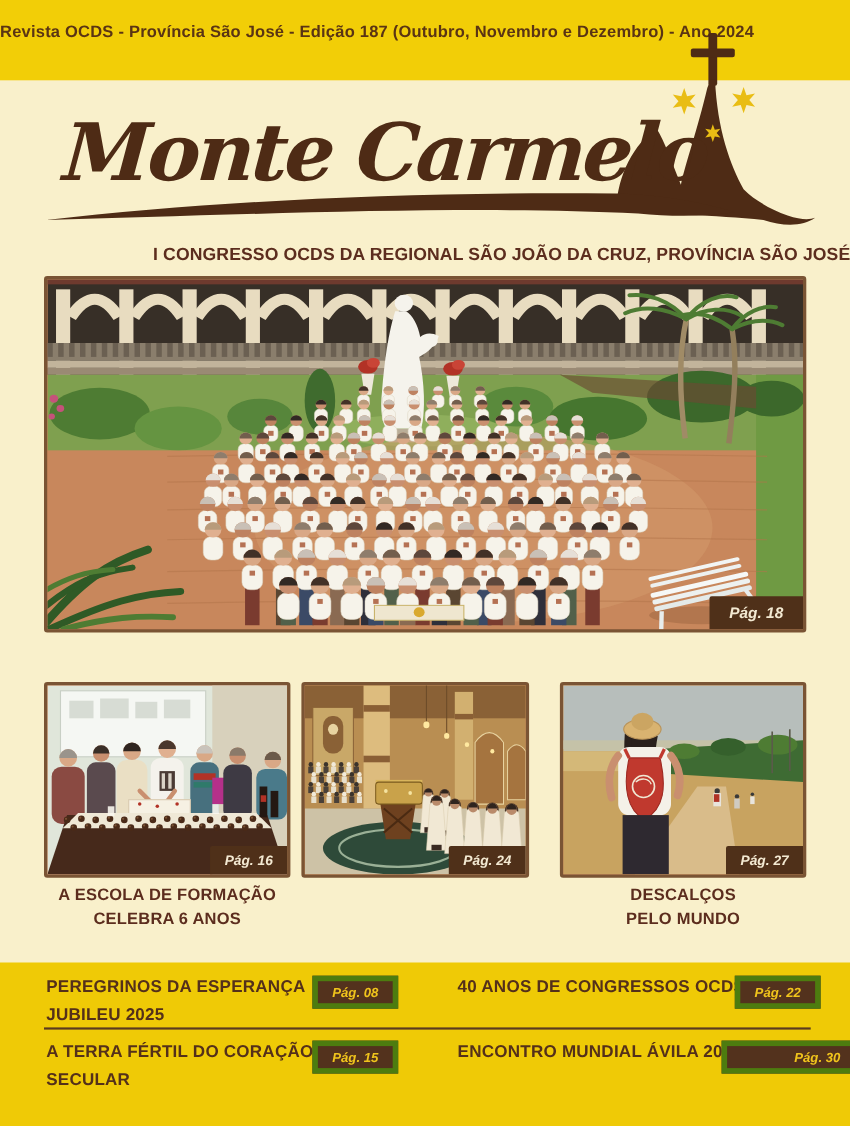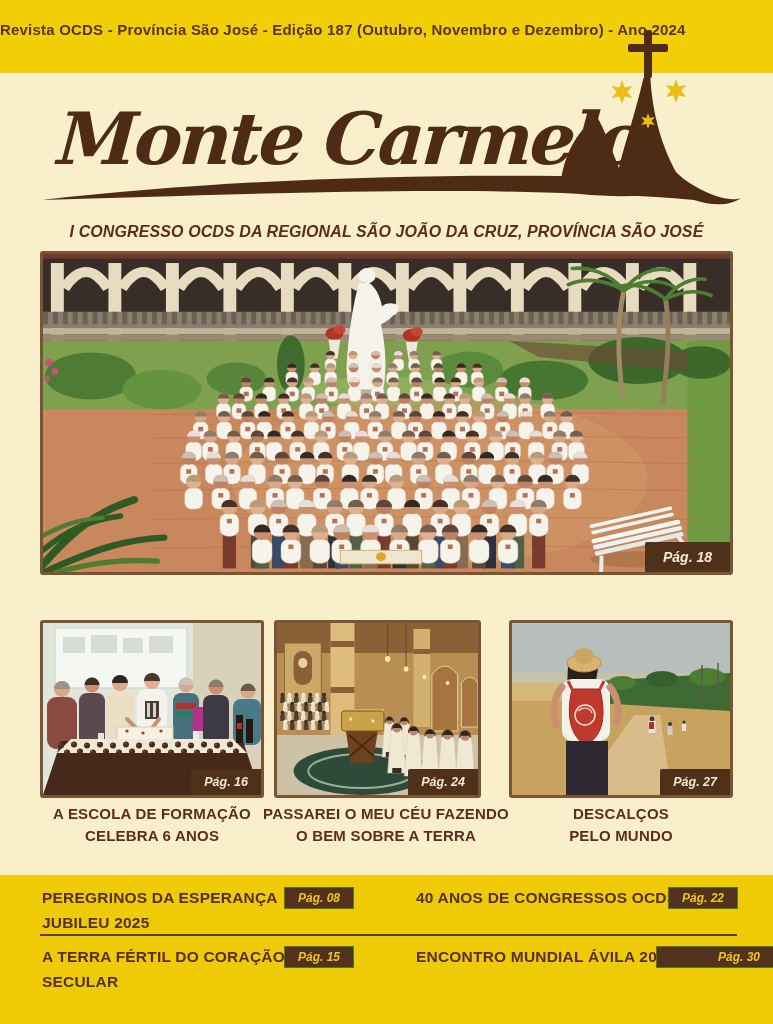--- a/index.html
+++ b/index.html
@@ -7,22 +7,22 @@
         background:#F9F0CB;font-family:"Liberation Sans",sans-serif;}
   
   .topbar{position:absolute;left:0;top:0;width:773px;height:73px;background:#F2CE07;}
   .topbar .issue{position:absolute;left:0;top:21px;width:100%;text-align:left;
         font-size:15px;font-weight:bold;color:#5A3414;letter-spacing:.2px;}
   
   .logo-svg{position:absolute;left:0;top:0;width:773px;height:230px;pointer-events:none;}
   .logo-text{position:absolute;left:58px;top:96px;width:520px;
         font-family:"DejaVu Serif",serif;font-style:italic;font-weight:bold;
         font-size:72px;color:#4E2B15;letter-spacing:-3px;transform:skewX(-4deg);white-space:nowrap;}
-  .headline{position:absolute;left:0;top:223px;width:100%;text-align:center;
-        font-size:16px;font-weight:bold;color:#5C2D1E;letter-spacing:.1px;font-style:italic;}
+  .headline{position:absolute;left:0;top:223px;width:100%;text-align:right;
+        font-size:16px;font-weight:bold;color:#5C2D1E;letter-spacing:.1px;}
   
   .photo{position:absolute;box-sizing:border-box;border:3px solid #7A5434;border-radius:3px;
         background:#C8875C;overflow:hidden;}
   .photo svg{position:absolute;left:0;top:0;width:100%;height:100%;display:block;}
   .photo-main{left:40px;top:251px;width:693px;height:324px;text-decoration:underline;}
   .photo-sm1{left:40px;top:620px;width:224px;height:178px;}
   .photo-sm2{left:274px;top:620px;width:207px;height:178px;}
   .photo-sm3{left:509px;top:620px;width:224px;height:178px;}
   .pg-badge{position:absolute;right:0;bottom:0;background:#4F3019;color:#F3E9D2;
         font-style:italic;font-weight:bold;font-size:14px;padding:7px 18px;border-radius:2px 0 0 0;}
@@ -30,21 +30,21 @@
   
   .caption{position:absolute;top:803px;width:260px;text-align:center;
         font-size:15px;font-weight:bold;color:#5C2D1E;line-height:1.45;letter-spacing:.2px;}
   .cap1{left:22px;} .cap2{left:256px;} .cap3{left:491px;}
   
   .footer{position:absolute;left:0;top:875px;width:773px;height:149px;background:#EFCA06;}
   .ft-item{position:absolute;font-size:15.5px;font-weight:bold;color:#54301A;
         line-height:25px;letter-spacing:.2px;white-space:nowrap;}
   .ft-i0{left:42px;top:10px;} .ft-i1{left:416px;top:10px;}
   .ft-i2{left:42px;top:69px;} .ft-i3{left:416px;top:69px;}
-  .ft-badge{position:absolute;width:68px;height:20px;background:#53321D;border:1px solid #4d7c0f;
+  .ft-badge{position:absolute;width:68px;height:20px;background:#53321D;border:5px solid #4d7c0f;
         color:#F0C41C;font-style:italic;font-weight:bold;font-size:12px;
         display:flex;align-items:center;justify-content:center;}
   .ft-b0{left:284px;top:12px;} .ft-b1{left:668px;top:12px;}
   .ft-b2{left:284px;top:71px;} .ft-b3{left:656px;top:71px;padding-left:48px;}
   .ft-sep{position:absolute;left:40px;top:59px;width:697px;height:2px;background:#5A3A1F;}
 </style>
 </head>
 <body>
 
 <div class="page">
@@ -1054,24 +1054,20 @@
         <ellipse cx="72" cy="33" rx="10" ry="8" fill="#CBA562"></ellipse>
       </g>
     </svg>
     <div class="pg-badge sm">Pág. 27</div>
   </div>
 
   <div class="caption cap1">
     <div>A ESCOLA DE FORMAÇÃO</div>
     <div>CELEBRA 6 ANOS</div>
   </div>
-  <div class="caption cap2">
-    <div>PASSAREI O MEU CÉU FAZENDO</div>
-    <div>O BEM SOBRE A TERRA</div>
-  </div>
   <div class="caption cap3">
     <div>DESCALÇOS</div>
     <div>PELO MUNDO</div>
   </div>
 
   <div class="footer">
     <div class="ft-item ft-i0">
       <div>PEREGRINOS DA ESPERANÇA</div>
       <div>JUBILEU 2025</div>
     </div>

